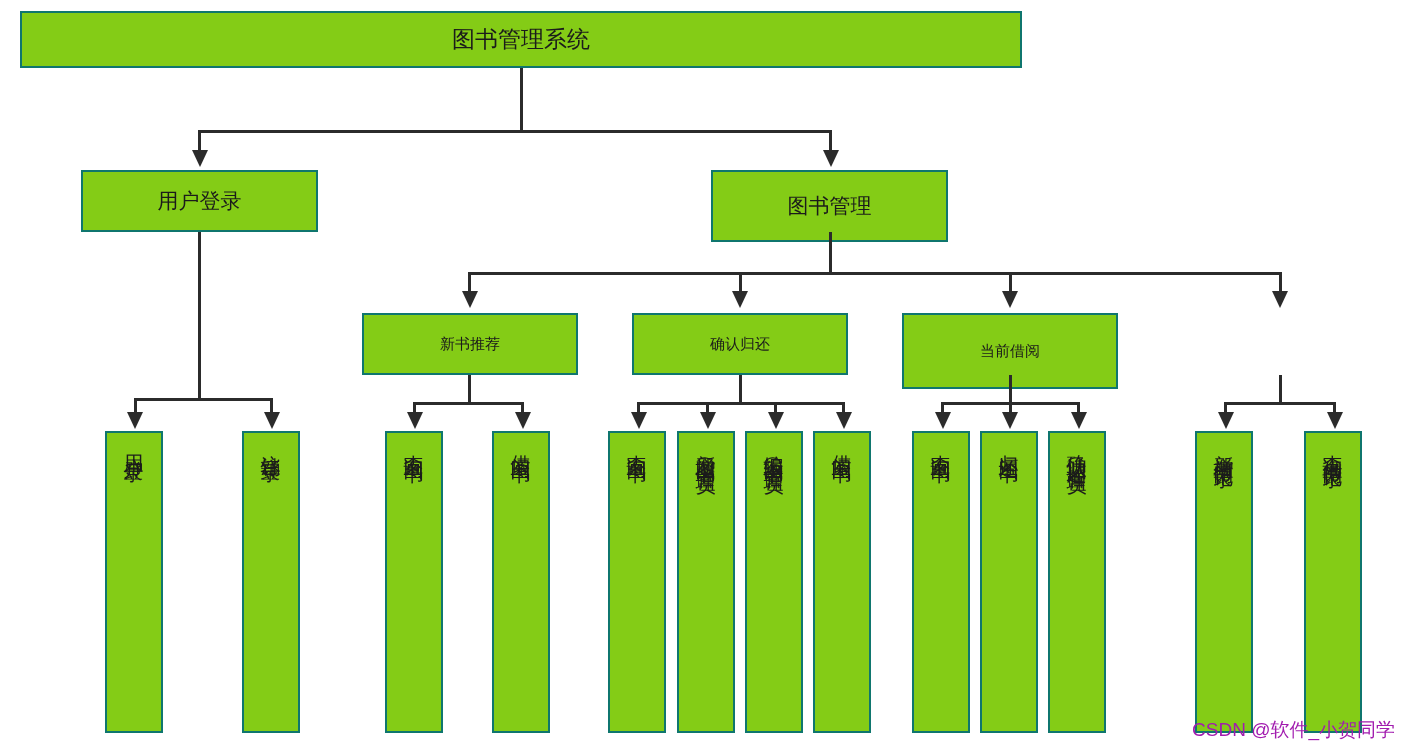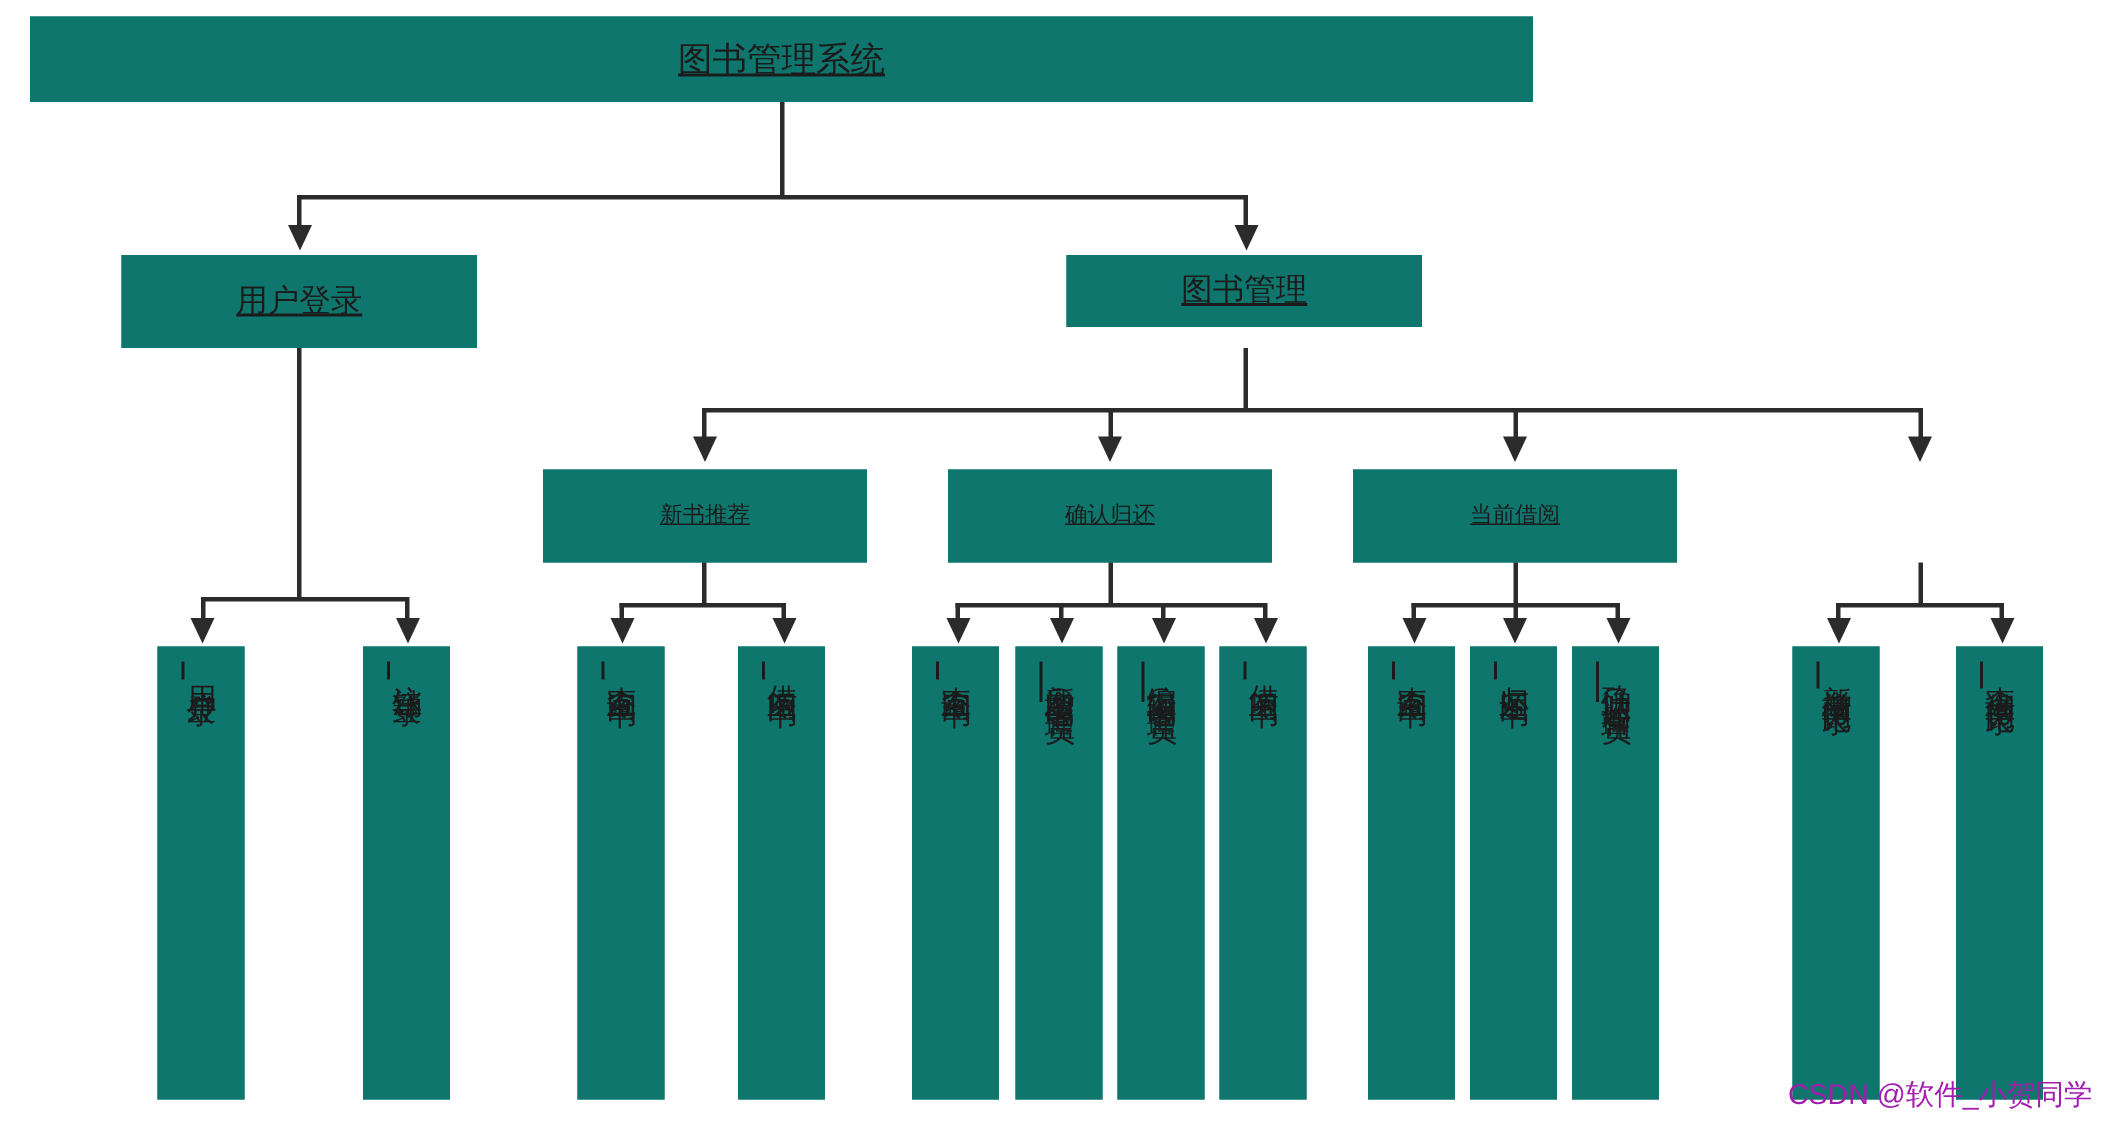--- a/index.html
+++ b/index.html
@@ -15,27 +15,26 @@
     position: relative;
     width: 1405px;
     height: 747px;
     background: #ffffff;
     overflow: hidden;
   }
   
   .node {
     position: absolute;
     box-sizing: border-box;
-    background: #0f766e;
-    border: 4px solid #0f766e;
+    background: #84cc16;
+    border: 2px solid #0f766e;
     display: flex;
     align-items: center;
     justify-content: center;
     color: #1b1b1b;
-    text-decoration: underline;
   }
   .node-label {
     display: block;
     text-align: center;
     line-height: 1.18;
     white-space: nowrap;
     color: #1b1b1b;
   }
   
   .node.root .node-label  { font-size: 23px; }
@@ -97,21 +96,21 @@
   <div class="edge h" style="left:198px; top:130px; width:634px;"></div>
   <div class="edge v" style="left:198px; top:130px; height:22px;"></div>
   <div class="arrow" style="left:191.5px; top:150px;"></div>
   <div class="edge v" style="left:829px; top:130px; height:22px;"></div>
   <div class="arrow" style="left:822.5px; top:150px;"></div>
 
   <div class="node lvl2" style="left:81px; top:170px; width:237px; height:62px;">
     <span class="node-label">用户登录</span>
   </div>
 
-  <div class="node lvl2" style="left:711px; top:170px; width:237px; height:48px;">
+  <div class="node lvl2" style="left:711px; top:170px; width:237px; height:72px;">
     <span class="node-label">图书管理</span>
   </div>
 
   <div class="edge v" style="left:198px; top:232px; height:168px;"></div>
   <div class="edge h" style="left:133.5px; top:398px; width:136px;"></div>
   <div class="edge v" style="left:133.5px; top:398px; height:16px;"></div>
   <div class="arrow" style="left:127px; top:412px;"></div>
   <div class="edge v" style="left:270px; top:398px; height:16px;"></div>
   <div class="arrow" style="left:263.5px; top:412px;"></div>
 
@@ -125,21 +124,21 @@
   <div class="arrow" style="left:1002px; top:291px;"></div>
   <div class="edge v" style="left:1278.5px; top:272px; height:20px;"></div>
   <div class="arrow" style="left:1272px; top:291px;"></div>
 
   <div class="node lvl3" style="left:362px; top:313px; width:216px; height:62px;">
     <span class="node-label">新书推荐</span>
   </div>
   <div class="node lvl3" style="left:632px; top:313px; width:216px; height:62px;">
     <span class="node-label">确认归还</span>
   </div>
-  <div class="node lvl3" style="left:902px; top:313px; width:216px; height:62px;">
+  <div class="node lvl3" style="left:902px; top:313px; width:216px; height:76px;">
     <span class="node-label">当前借阅</span>
   </div>
 
   <div class="edge v" style="left:468px; top:375px; height:29px;"></div>
   <div class="edge h" style="left:413px; top:402px; width:110px;"></div>
   <div class="edge v" style="left:413px; top:402px; height:12px;"></div>
   <div class="arrow" style="left:406.5px; top:412px;"></div>
   <div class="edge v" style="left:521px; top:402px; height:12px;"></div>
   <div class="arrow" style="left:514.5px; top:412px;"></div>
 

